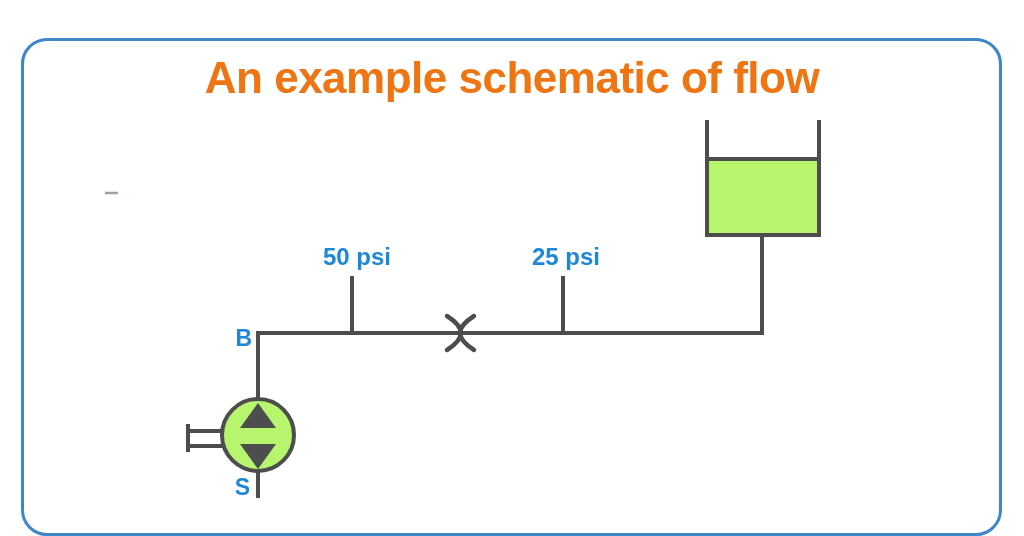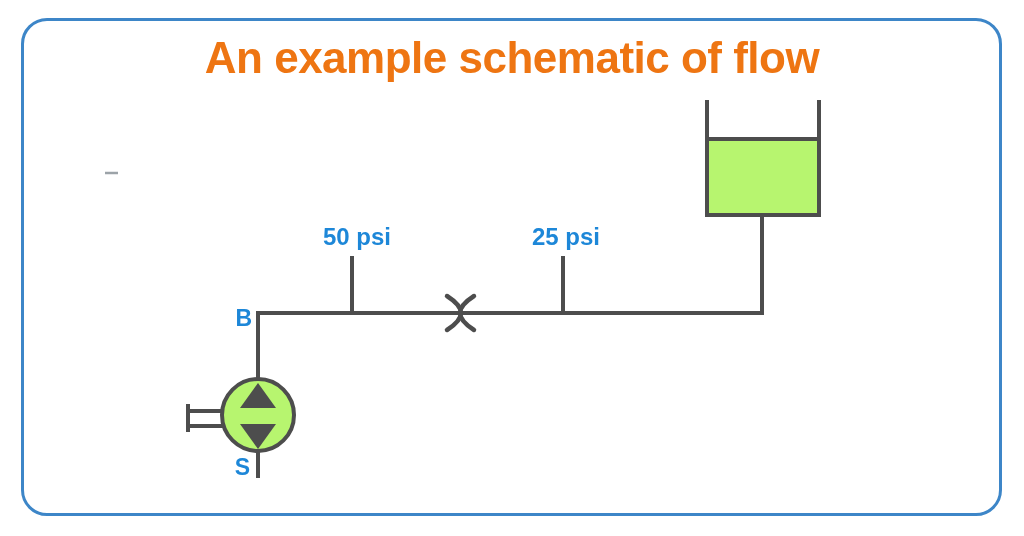--- a/index.html
+++ b/index.html
@@ -9,21 +9,21 @@
     --line-gray:#4d4d4d;
     --fluid-green:#b7f56f;
     --background:#ffffff;
   }
   html,body{margin:0;padding:0;}
   body{
     width:1024px;height:536px;background:var(--background);
     font-family:"Liberation Sans", sans-serif;
     overflow:hidden;
   }
-  .canvas{position:relative;width:1024px;height:396px;background:var(--background);}
+  .canvas{position:relative;width:1024px;height:396px;background:var(--background);margin-top:20px;}
   .frame{
     position:absolute;left:21px;top:18px;width:975px;height:492px;
     border:3.5px solid var(--border-blue);border-radius:26px;
     box-sizing:content-box;
   }
   .title{
     position:absolute;top:33px;left:0;width:100%;
     text-align:center;font-size:44px;font-weight:bold;
     color:var(--title-orange);letter-spacing:-0.5px;
   }

